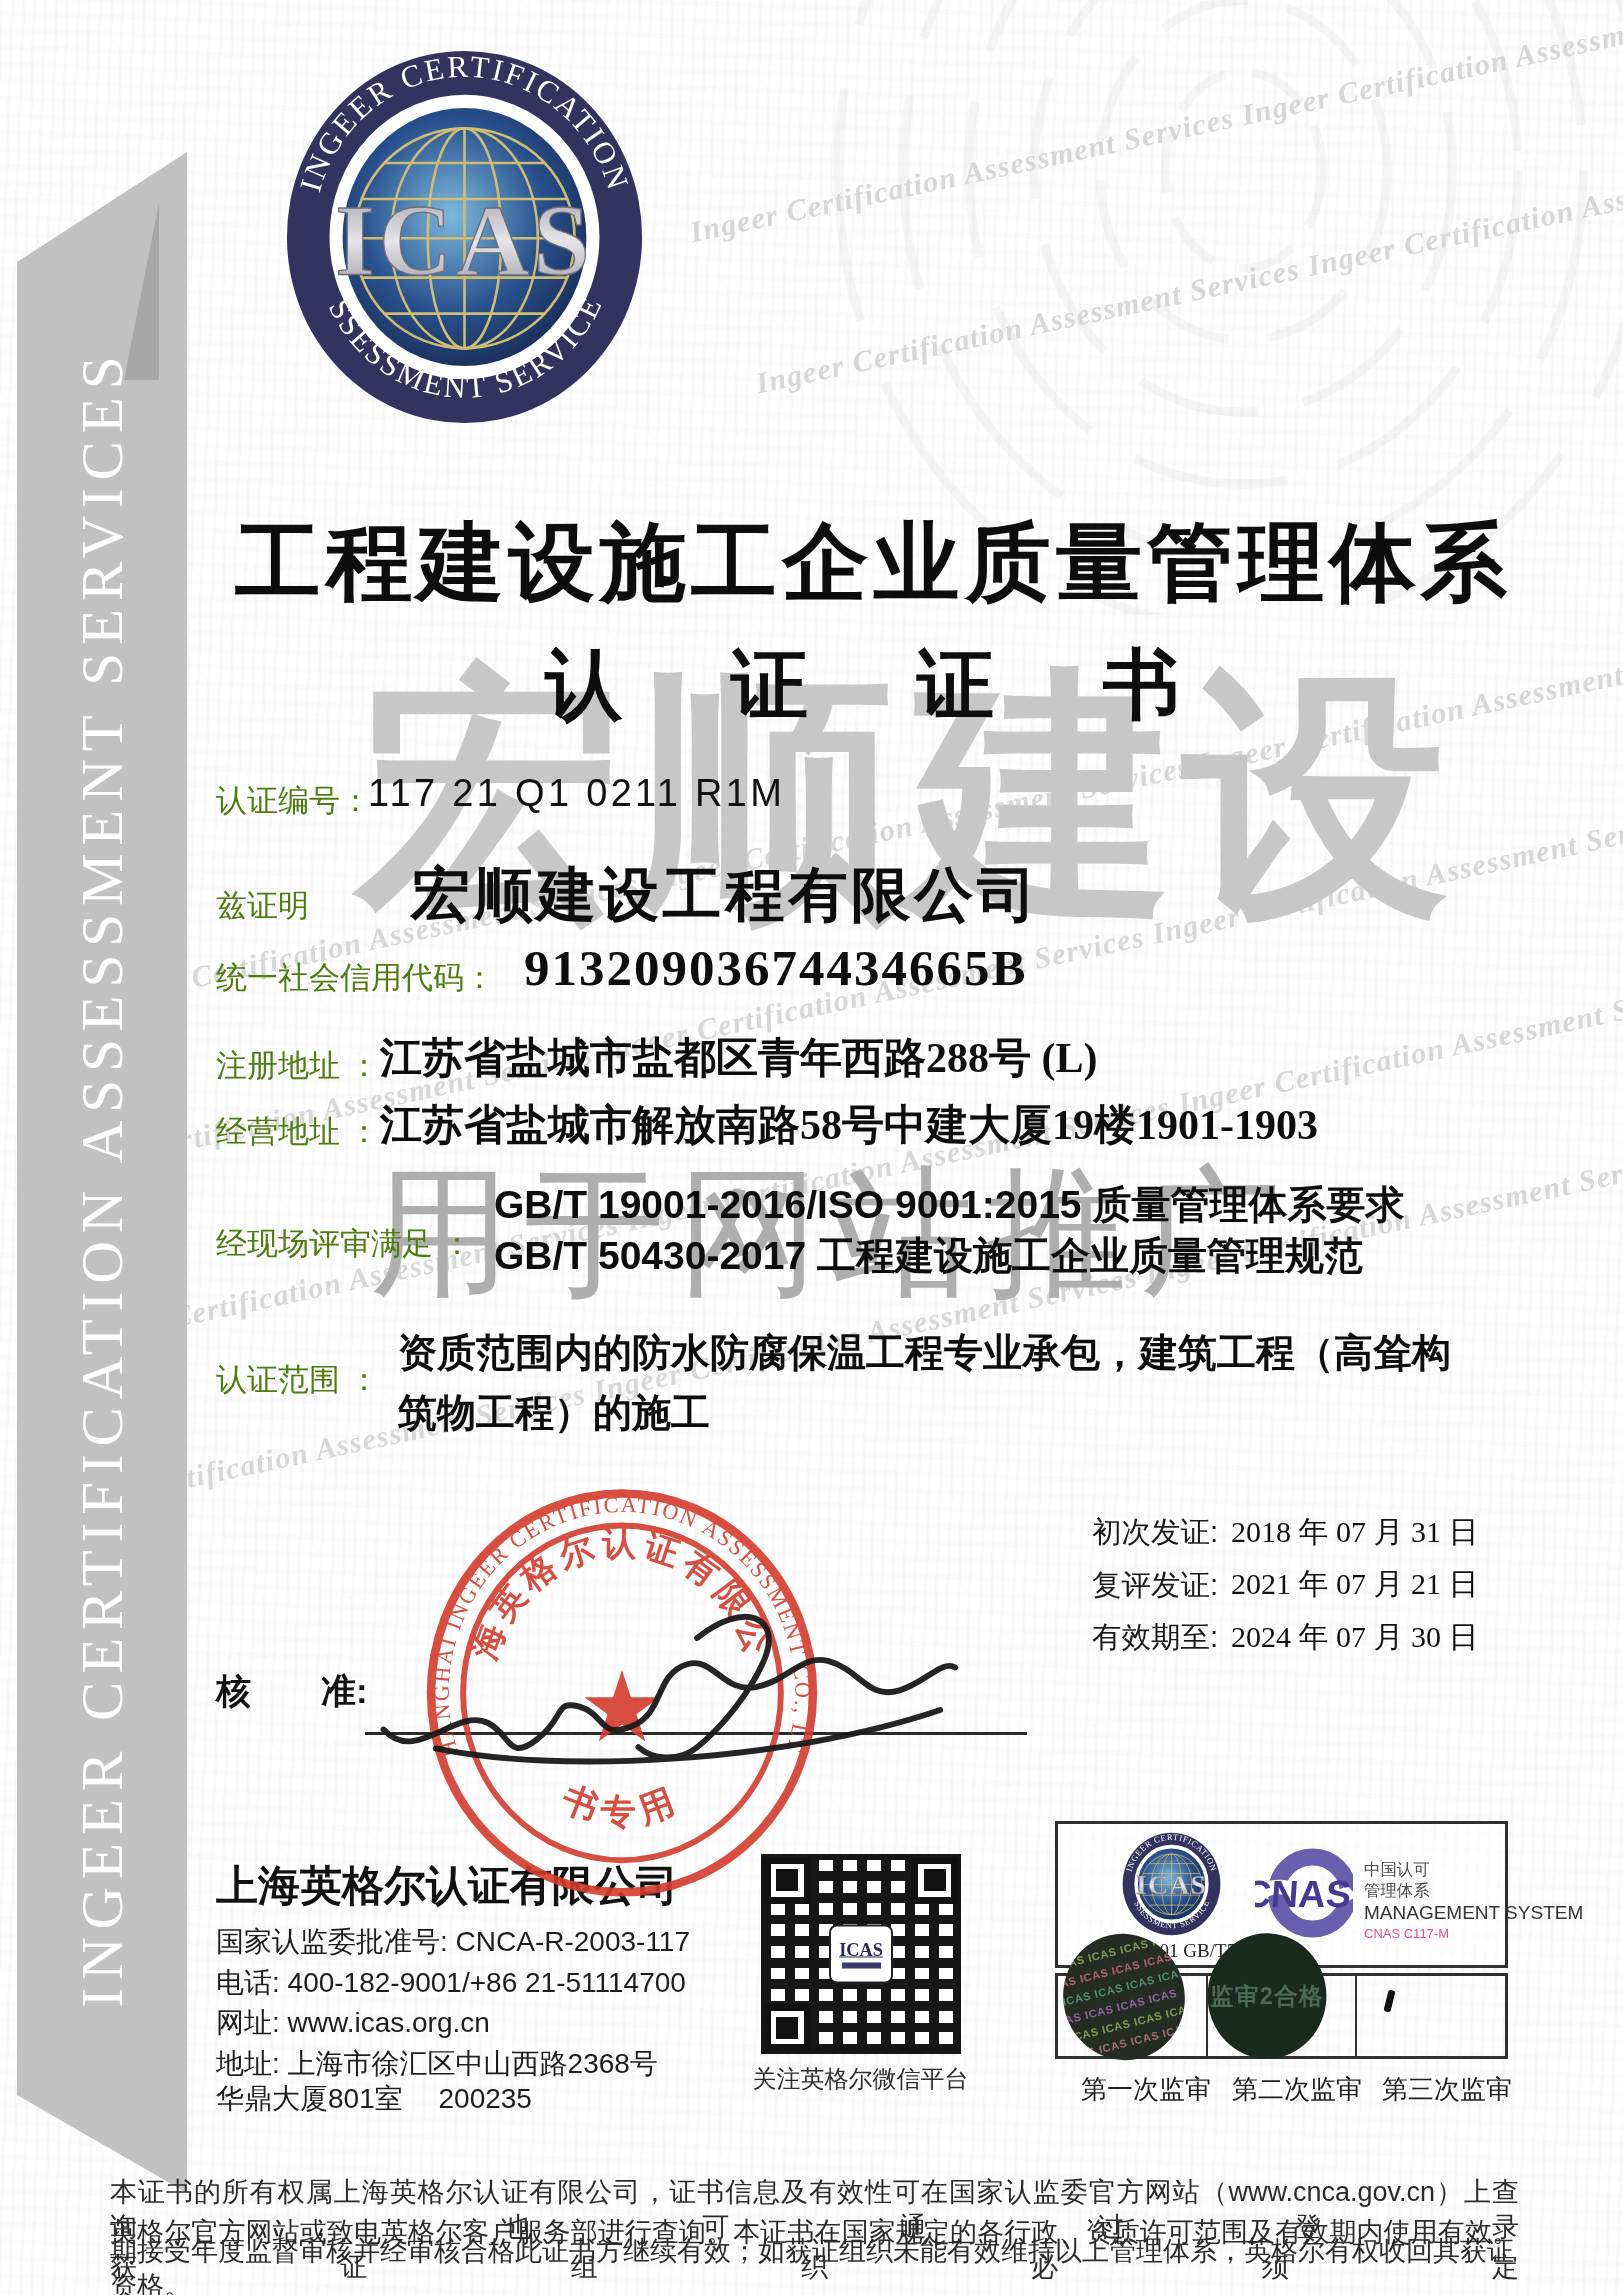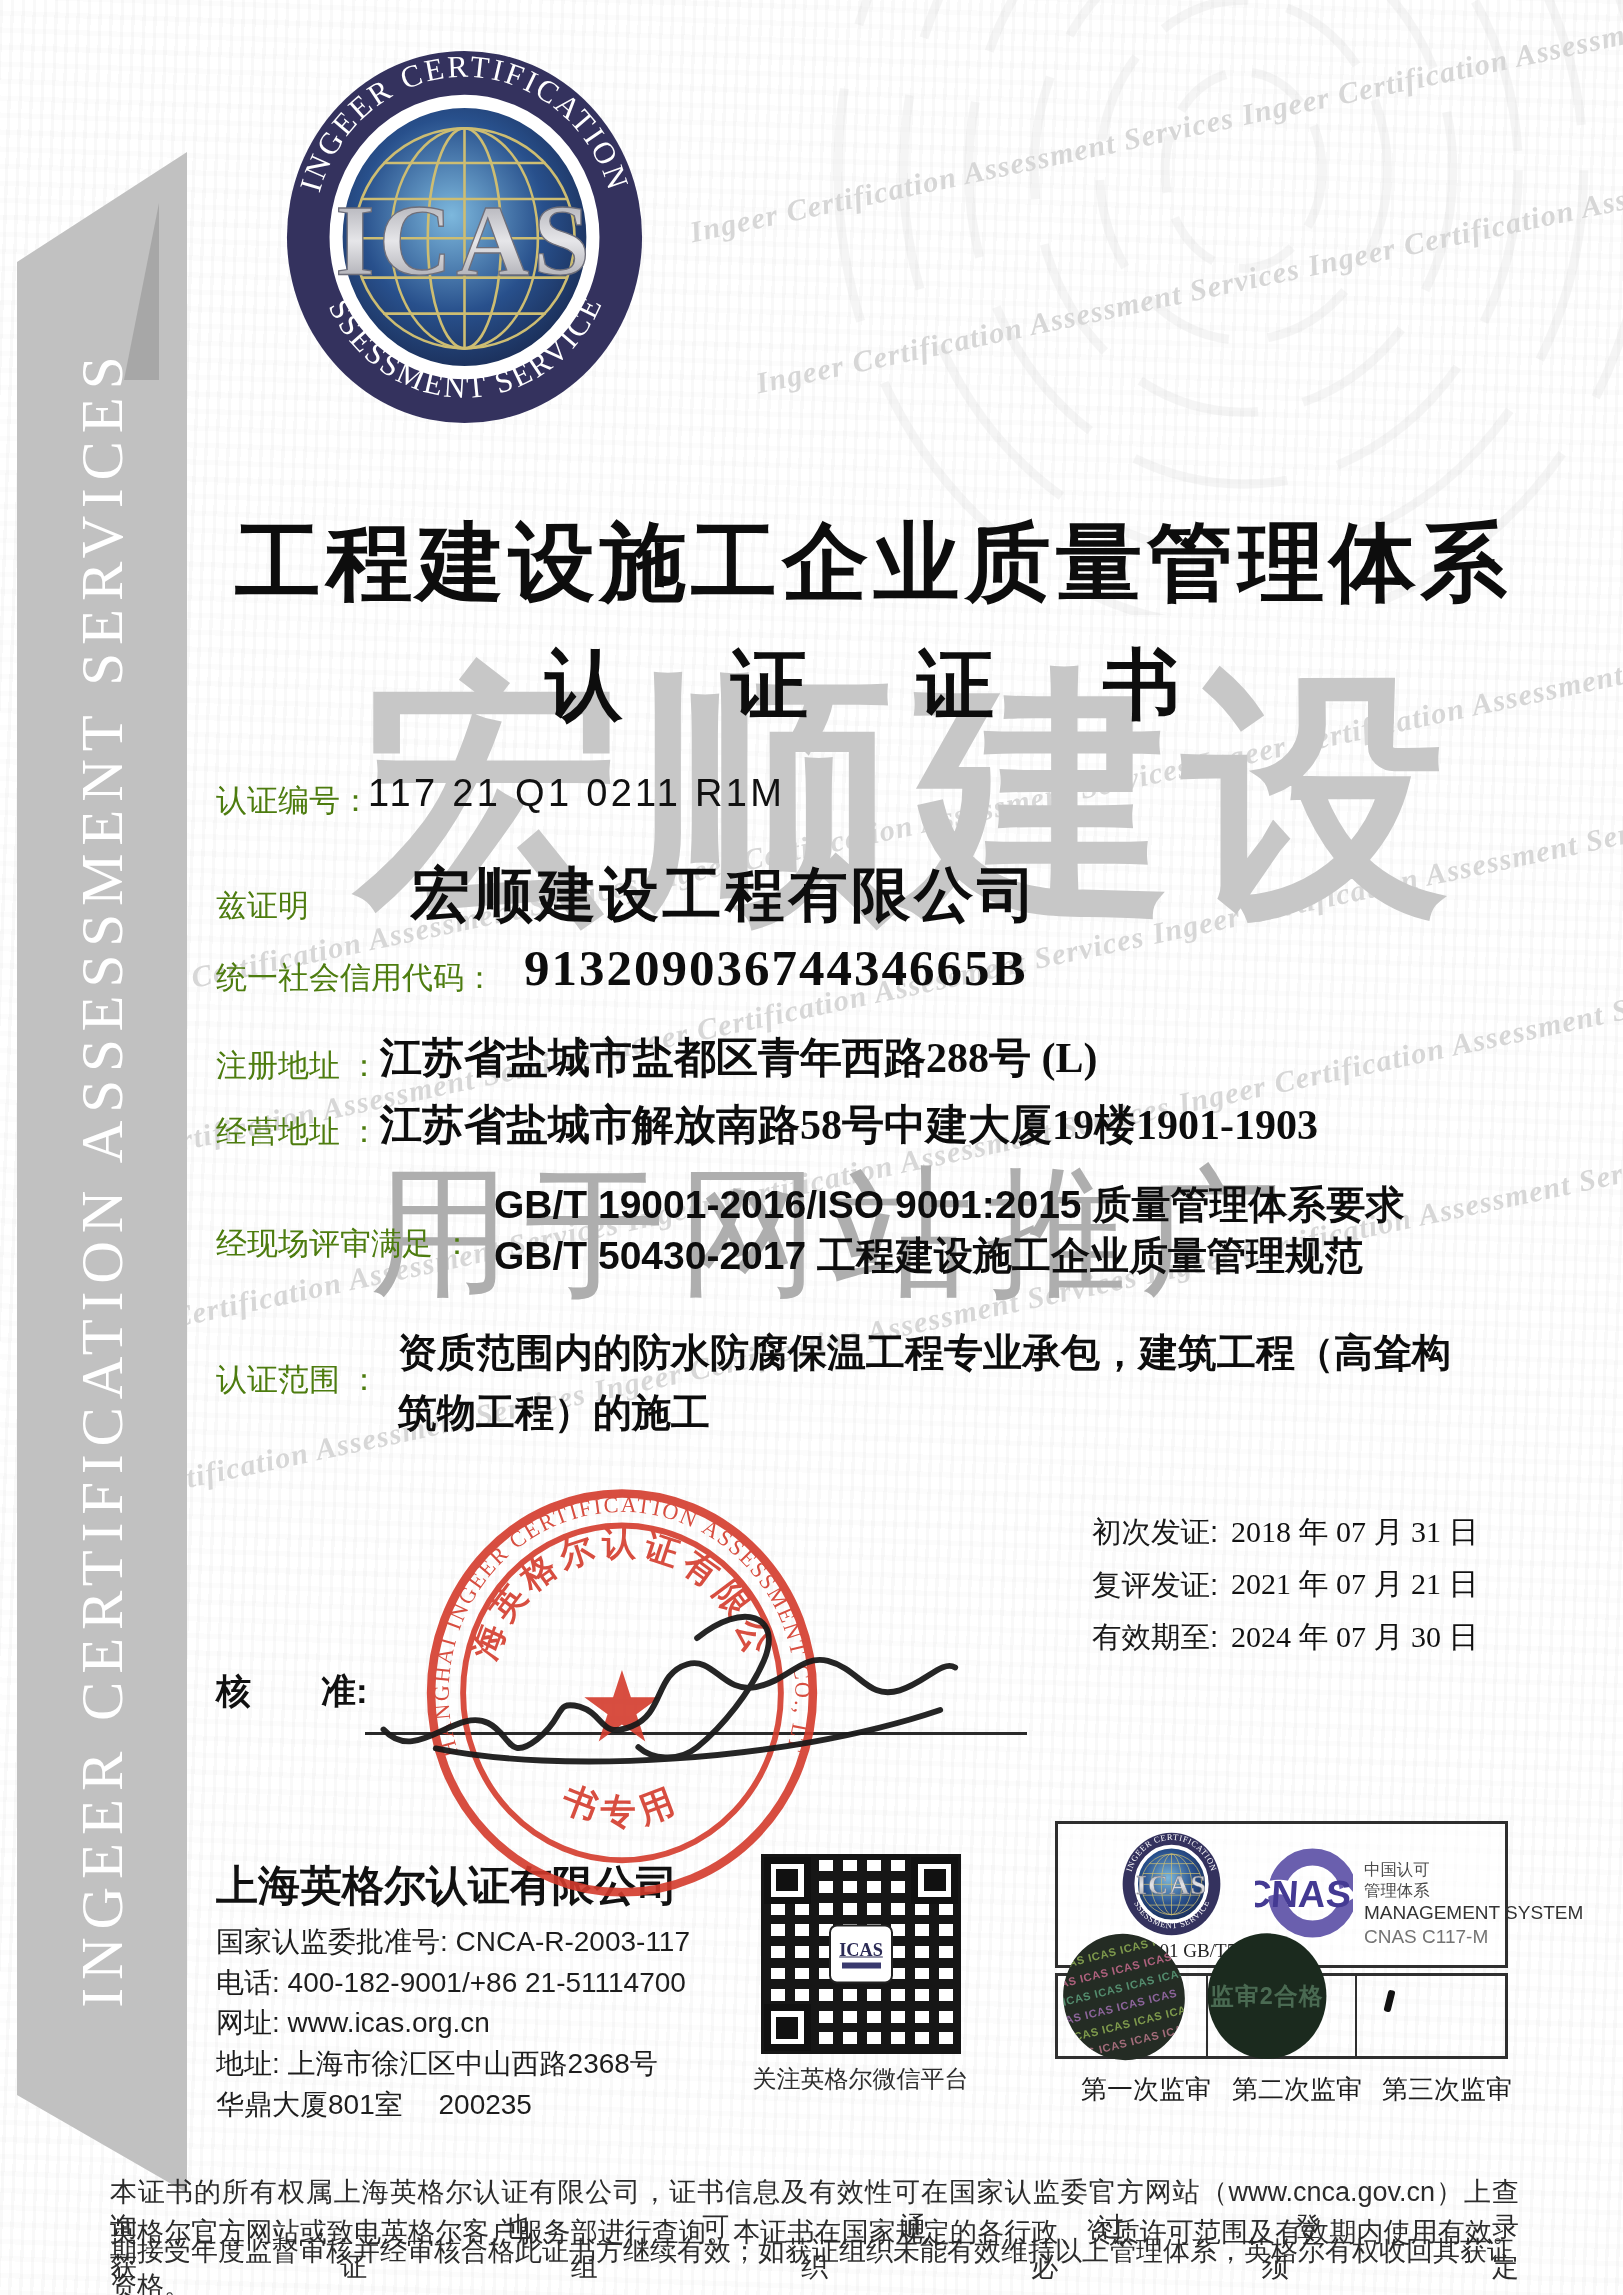--- a/index.html
+++ b/index.html
@@ -62,21 +62,21 @@
   #d2l{left:1092px;top:1566px;} #d2v{left:1231px;top:1564px;}
   #d3l{left:1092px;top:1618px;} #d3v{left:1231px;top:1617px;}
   
   #approve-label{left:216px;top:1668px;font-size:35px;font-weight:700;white-space:pre;z-index:3;}
   #approve-line{left:365px;top:1732px;width:662px;height:2.6px;background:#2a2a2a;z-index:3;}
   #stamp{left:419px;top:1485px;width:406px;height:425px;z-index:4;opacity:.9;}
   #signature{left:357px;top:1576px;width:628px;height:196px;z-index:5;}
   
   #issuer-name{left:216px;top:1858px;font-size:42px;font-weight:700;z-index:3;white-space:nowrap;}
   .issuer-line{left:216px;z-index:3;font-size:28px;color:#1d1d1d;white-space:pre;}
-  #iss1{top:1923px;} #iss2{top:1964px;} #iss3{top:2004px;} #iss4{top:2045px;} #iss5{top:2080px;margin-top:6px;}
+  #iss1{top:1923px;} #iss2{top:1964px;} #iss3{top:2004px;} #iss4{top:2045px;} #iss5{top:2080px;}
   
   #qr{left:761px;top:1854px;width:200px;height:200px;z-index:3;background:#fff;
       background-image:repeating-linear-gradient(0deg,#161616 0 9.8px,transparent 9.8px 21.6px),
                        repeating-linear-gradient(90deg,#161616 0 10.5px,#fff 10.5px 24px);}
   .qr-finder{position:absolute;width:47px;height:47px;background:#fff;border:7.9px solid #111;box-sizing:border-box;}
   .qr-finder::after{content:"";position:absolute;inset:5.2px;background:#111;}
   #qf-tl{left:2.6px;top:2.6px;} #qf-tr{right:2.6px;top:2.6px;} #qf-bl{left:2.6px;bottom:2.6px;}
   #qr-center{position:absolute;left:50%;top:50%;width:60px;height:55px;transform:translate(-50%,-50%);
       background:#fff;border:2px solid #222;border-radius:7.9px;display:flex;flex-direction:column;
       align-items:center;justify-content:center;}
@@ -85,21 +85,21 @@
   #qr-center .icas-bar{width:39px;height:5.9px;background:#3a3a6e;margin-top:2.6px;}
   #qr-caption{left:733px;top:2063px;width:255px;text-align:center;font-size:24px;color:#2d2d2d;z-index:3;white-space:nowrap;}
   
   #acc-box{left:1055px;top:1821px;width:453px;height:147px;border:3.3px solid #2f2f2f;box-sizing:border-box;z-index:3;background:rgba(255,255,255,.6);}
   #acc-icas{left:1121px;top:1831px;width:101px;height:106px;z-index:4;}
   #acc-icas-caption{left:1073px;top:1940px;width:216px;text-align:center;z-index:4;
       font-family:"Liberation Serif", serif;font-size:19px;color:#222;white-space:nowrap;}
   #cnas-logo{left:1255px;top:1847px;width:98px;height:92px;z-index:4;}
   .cnas-line{left:1364px;z-index:4;color:#4a4a4a;white-space:nowrap;}
   #cnas1{top:1859px;font-size:16.4px;} #cnas2{top:1880px;font-size:16.4px;}
-  #cnas3{top:1902px;font-size:19px;color:#333;} #cnas4{top:1926px;font-size:19px;color:#737373;}
+  #cnas3{top:1902px;font-size:19px;color:#333;} #cnas4{top:1926px;font-size:13px;color:#ec4899;}
   
   #surv-box{left:1055px;top:1973px;width:453px;height:86px;border:3.3px solid #2f2f2f;box-sizing:border-box;z-index:3;
       display:flex;}
   .surv-col{flex:1;border-right:2.6px solid #2f2f2f;} .surv-col:last-child{border-right:none;}
   #sticker1{left:1062px;top:1932px;width:124px;height:130px;z-index:5;transform:rotate(-14deg);}
   #sticker2{left:1206px;top:1932px;width:122px;height:128px;z-index:5;}
   #sticker3-mark{left:1386px;top:1990px;width:6.5px;height:22px;background:#111;border-radius:2.6px;z-index:5;transform:rotate(14deg);}
   .surv-cap{z-index:3;font-size:26px;color:#1d1d1d;white-space:nowrap;}
   #sc1{left:1081px;top:2072px;} #sc2{left:1232px;top:2072px;} #sc3{left:1382px;top:2072px;}
   

